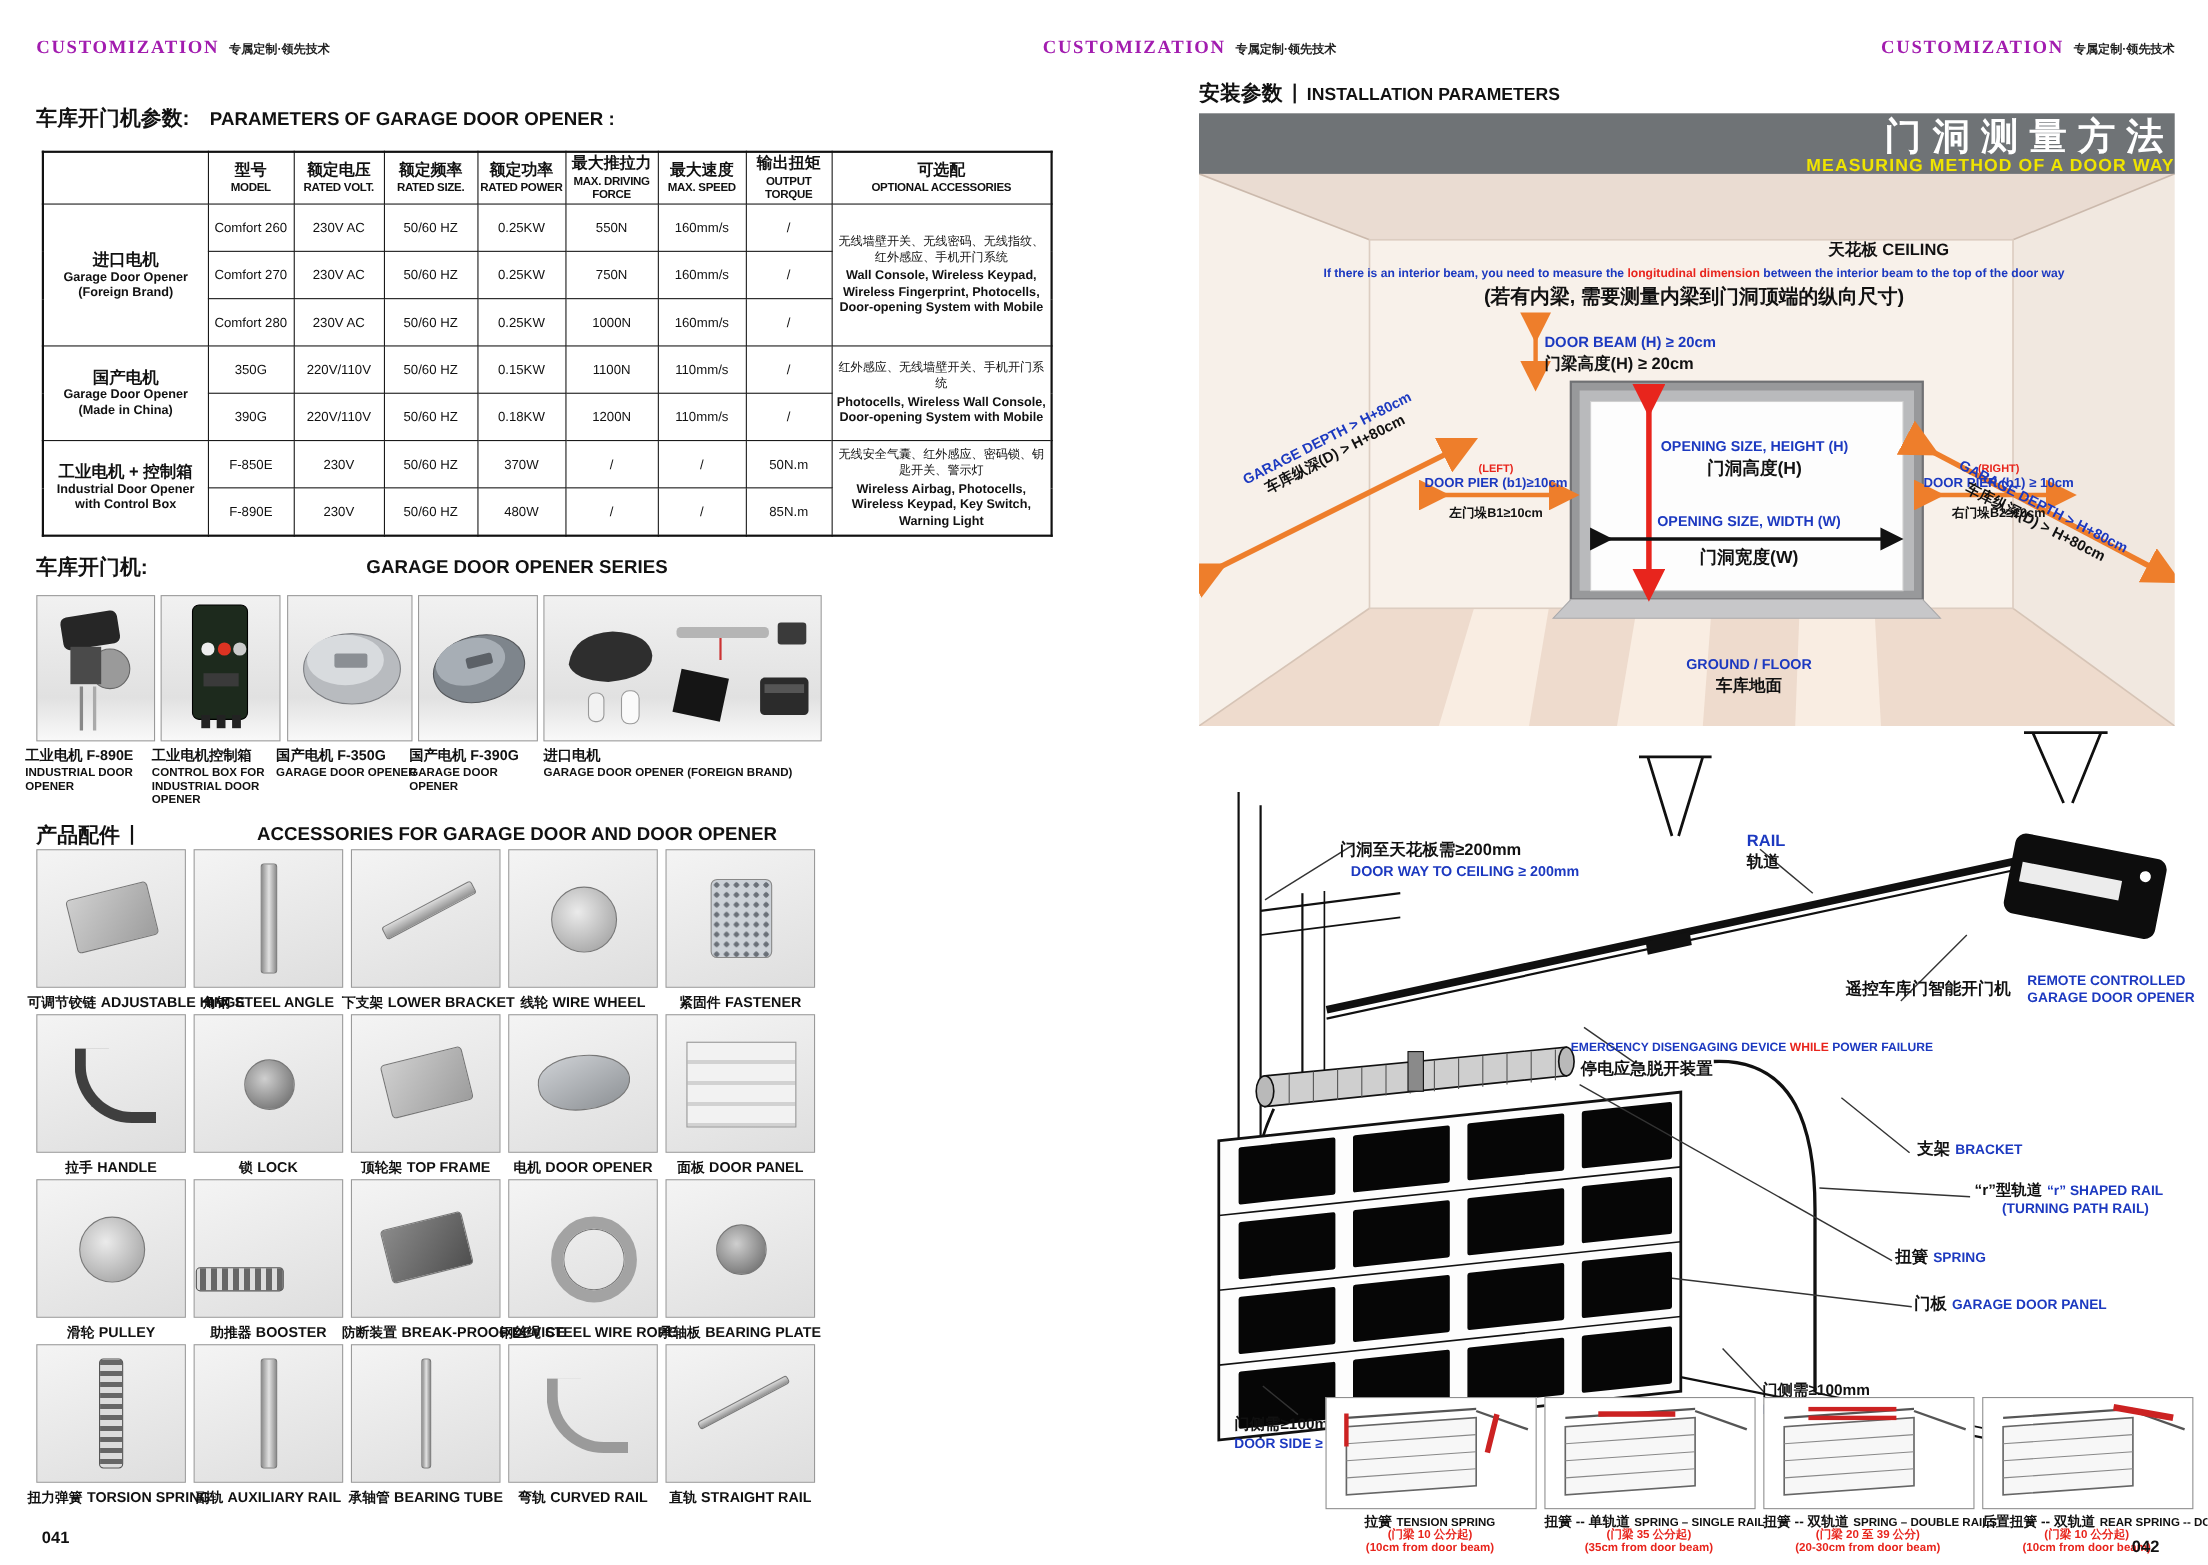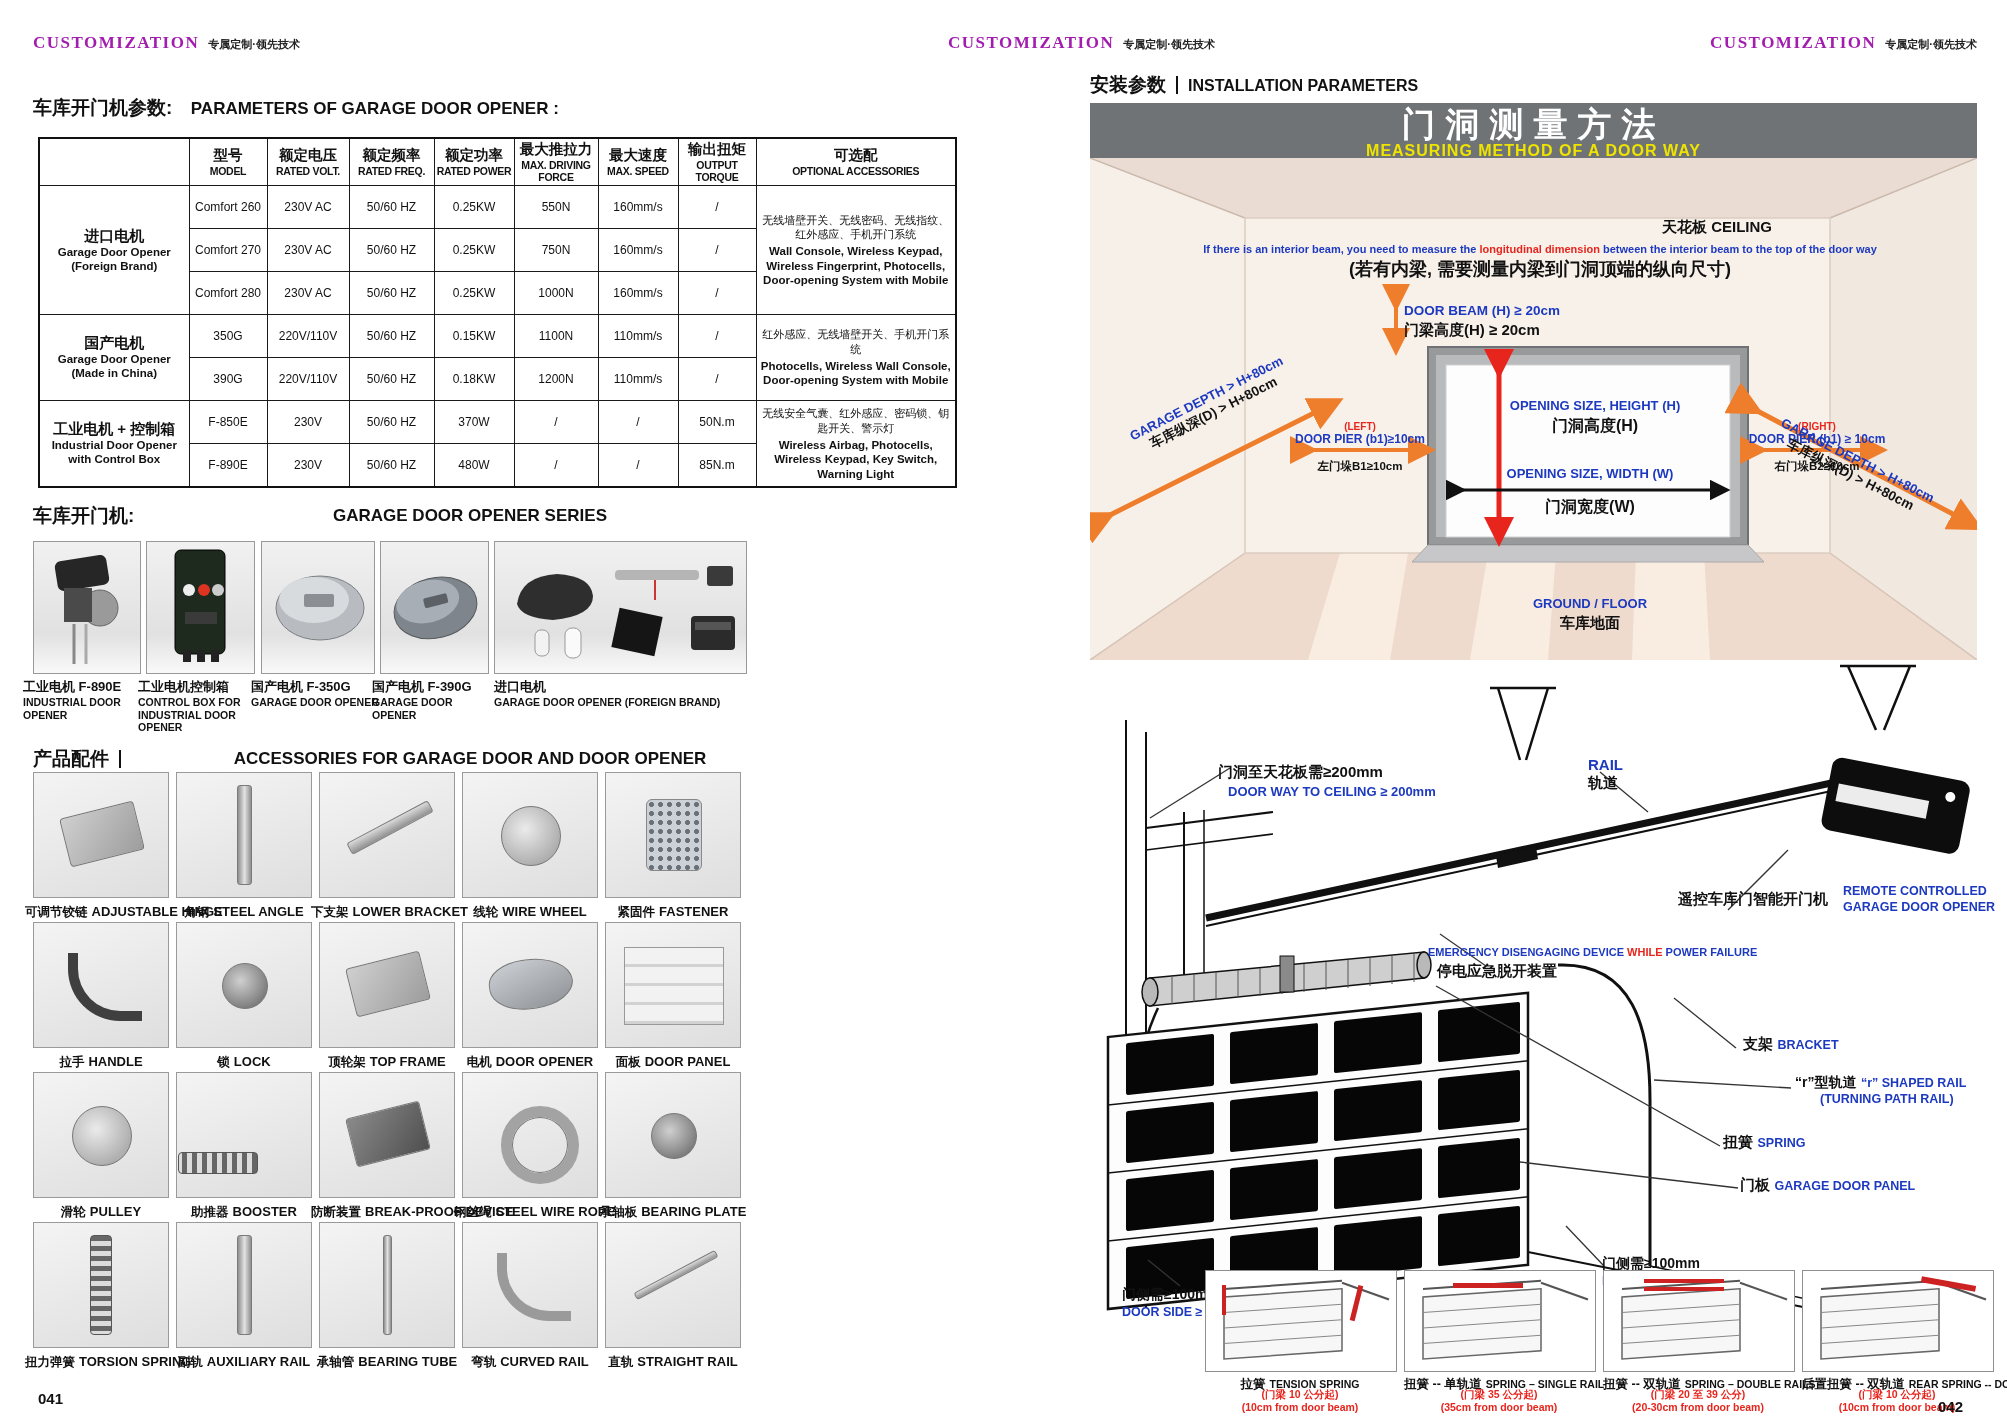--- a/index.html
+++ b/index.html
@@ -52,21 +52,21 @@
   .s-ring{left:38px;top:33px;width:56px;height:56px;border-radius:50%;border:11px solid #a3a3a3;box-shadow:inset 0 0 0 1px #777}
   .s-dots{left:40px;top:26px;width:54px;height:70px;background-color:#ccd1d7;background-image:radial-gradient(#6a7078 2.2px,transparent 2.6px);background-size:9px 9px;border:1px solid #888;border-radius:6px}
   .s-hook{left:34px;top:30px;width:64px;height:58px;border:10px solid #3f3f3f;border-top:none;border-right:none;border-radius:0 0 0 52px}
   .s-hook.gray{border-color:#9a9a9a}
   .s-blob{left:26px;top:36px;width:82px;height:48px;background:linear-gradient(160deg,#cdd0d4,#8e9296);border-radius:45% 55% 50% 50%;border:1px solid #777;transform:rotate(-8deg)}
   .s-panel{left:18px;top:24px;width:98px;height:76px;background:repeating-linear-gradient(180deg,#f2f2f2 0 16px,#d2d2d2 16px 19px);border:1px solid #999}
   .s-coil{left:56px;top:12px;width:20px;height:98px;background:repeating-linear-gradient(180deg,#666 0 5px,#dcdcdc 5px 10px);border:1px solid #555;border-radius:4px}
   .s-coil.h{left:30px;top:50px;width:20px;height:78px;transform:rotate(90deg)}
   .pageno{position:absolute;font-size:15px;font-weight:bold}
   
-  .banner{position:absolute;left:1090px;top:103px;width:887px;height:56px;background:#6f7376;text-align:center}
+  .banner{position:absolute;left:1090px;top:103px;width:887px;height:56px;background:#6f7376;text-align:right}
   .banner .bc{display:block;font-size:34px;color:#fff;font-weight:bold;letter-spacing:10px;line-height:38px;margin-top:2px}
   .banner .be{display:block;font-size:16px;color:#efe400;font-weight:bold;letter-spacing:1px;line-height:15px}
   .rl{position:absolute;font-weight:bold}
   .mcn{font-weight:bold;font-size:15px}
   .men{color:#1c39c0;font-weight:bold;font-size:12.5px}
   .bpanel{position:absolute;top:1270px;width:190px;height:100px;border:1.5px solid #8f8f8f;background:#fff}
   .bcap{position:absolute;width:190px;text-align:center;white-space:nowrap}
   .bcap .c1{font-size:12.5px;font-weight:bold}
   .bcap .c2{font-size:10.5px;font-weight:bold;margin-left:4px}
   .bred{position:absolute;width:190px;text-align:center;font-size:10.5px;font-weight:bold;color:#e8251d;white-space:nowrap}
@@ -103,21 +103,21 @@
       <td>
             <div class="hcn">型号</div>
             <div class="hen">MODEL</div>
           </td>
       <td>
             <div class="hcn">额定电压</div>
             <div class="hen">RATED VOLT.</div>
           </td>
       <td>
             <div class="hcn">额定频率</div>
-            <div class="hen">RATED FREQ.</div>
+            <div class="hen">RATED SIZE.</div>
           </td>
       <td>
             <div class="hcn">额定功率</div>
             <div class="hen">RATED POWER</div>
           </td>
       <td>
             <div class="hcn">最大推拉力</div>
             <div class="hen">MAX. DRIVING FORCE</div>
           </td>
       <td>

